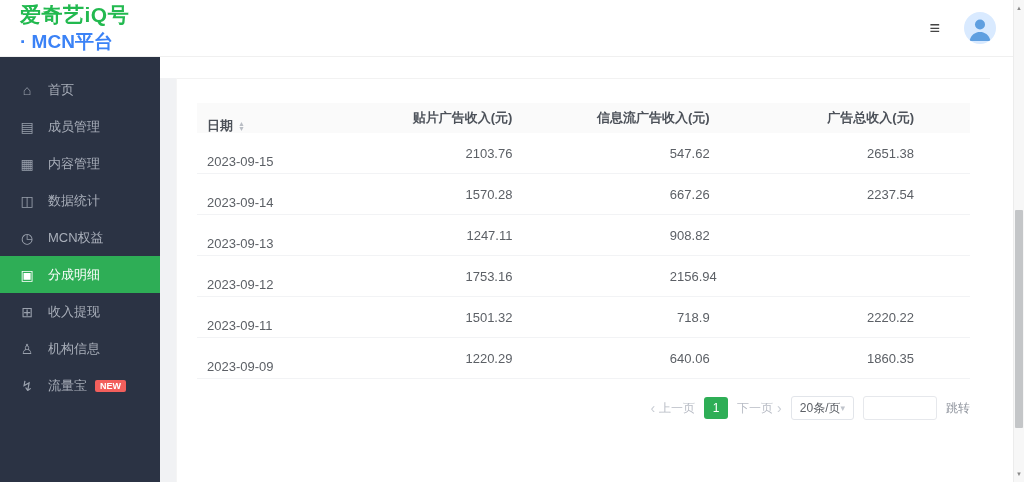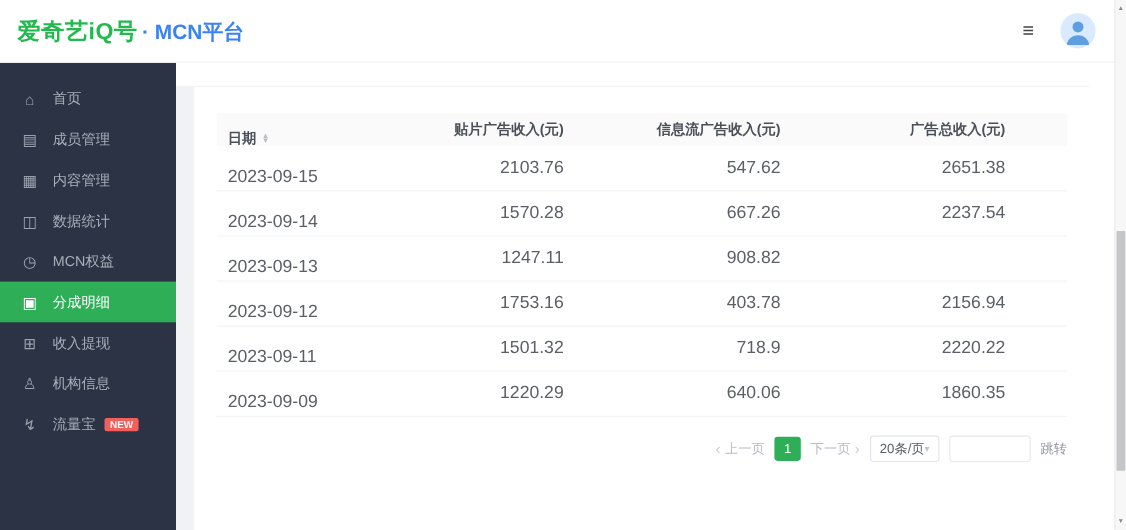--- a/index.html
+++ b/index.html
@@ -2,21 +2,21 @@
 <html><head>
 <meta charset="utf-8">
 <style>
   * { margin:0; padding:0; box-sizing:border-box; }
   html,body { width:1024px; height:482px; overflow:hidden; }
   body { font-family:"Liberation Sans", sans-serif; background:#fff; position:relative; color:#333; }
 
   
   .topbar { position:absolute; top:0; left:0; right:0; height:57px; background:#fff;
             border-bottom:1px solid #f0f0f0; display:flex; align-items:center; z-index:5; }
-  .logo-wrap { display:flex; align-items:baseline; padding-left:16px; }
+  .logo-wrap { display:flex; align-items:baseline; padding-left:16px;flex-direction:column; }
   .logo-main { font-size:21px; font-weight:800; color:#22b94f; letter-spacing:.5px; }
   .logo-suffix { font-size:19px; font-weight:600; color:#3b82f6; margin-left:4px; }
   .topbar-right { margin-left:auto; display:flex; align-items:center; gap:24px; padding-right:28px; }
   .menu-glyph { font-size:18px; color:#444; cursor:pointer; line-height:1; }
   .avatar { width:32px; height:32px; border-radius:50%; background:#d9eaff; display:flex;
             align-items:center; justify-content:center; cursor:pointer; overflow:hidden; }
 
   
   .sidebar { position:absolute; top:57px; left:0; bottom:0; width:160px; background:#2b3344; padding-top:14px; z-index:4; }
   .side-item { height:37px; display:flex; align-items:center; padding-left:19px;
@@ -29,21 +29,21 @@
 
   
   .content { position:absolute; top:57px; left:160px; right:0; bottom:0; background:#fff; }
   .left-gutter { position:absolute; left:0; top:21px; bottom:0; width:16px; background:#f1f2f4; }
   .card { position:absolute; left:16px; top:21px; width:814px; bottom:0; background:#fff;
           border-top:1px solid #f2f2f2; border-left:1px solid #f5f5f5; padding:24px 20px 0; }
 
   
   .tbl-row { display:flex; align-items:center; padding-right:56px; }
   .tbl-head { background:#fafafa; height:30px; font-size:13px; font-weight:bold; color:#4c5159; }
-  .tbl-data { height:41px; font-size:16px; color:#5c6066; border-bottom:1px solid #f2f3f5; }
+  .tbl-data { height:41px; font-size:13px; color:#5c6066; border-bottom:1px solid #f2f3f5; }
   .tbl-data:last-of-type { border-bottom:1px solid #eef0f3; }
   .c1 { flex:0 0 18%; text-align:left; padding-left:10px; white-space:nowrap;margin-top:16px; }
   .c2 { flex:0 0 26%; text-align:right; white-space:nowrap; }
   .c3 { flex:0 0 27.5%; text-align:right; white-space:nowrap; }
   .c4 { flex:0 0 28.5%; text-align:right; white-space:nowrap; }
   .sorter { display:inline-flex; flex-direction:column; vertical-align:middle; margin-left:5px;
             line-height:5px; font-size:7px; color:#b9bdc4; cursor:pointer; position:relative; top:-1px; }
 
   
   .pager { display:flex; align-items:center; justify-content:flex-end; gap:9px;
@@ -157,21 +157,20 @@
       <div class="c4">2237.54</div>
     </div>
     <div class="tbl-row tbl-data">
       <div class="c1">2023-09-13</div>
       <div class="c2">1247.11</div>
       <div class="c3">908.82</div>
     </div>
     <div class="tbl-row tbl-data">
       <div class="c1">2023-09-12</div>
       <div class="c2">1753.16</div>
-      <div class="c3">403.78</div>
       <div class="c4">2156.94</div>
     </div>
     <div class="tbl-row tbl-data">
       <div class="c1">2023-09-11</div>
       <div class="c2">1501.32</div>
       <div class="c3">718.9</div>
       <div class="c4">2220.22</div>
     </div>
     <div class="tbl-row tbl-data">
       <div class="c1">2023-09-09</div>

